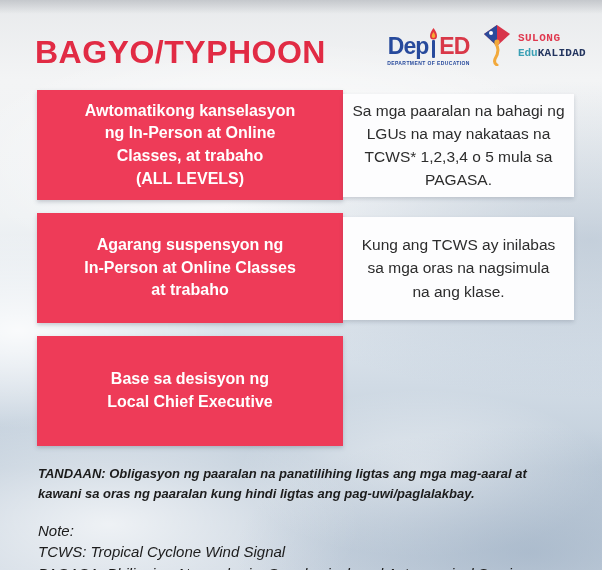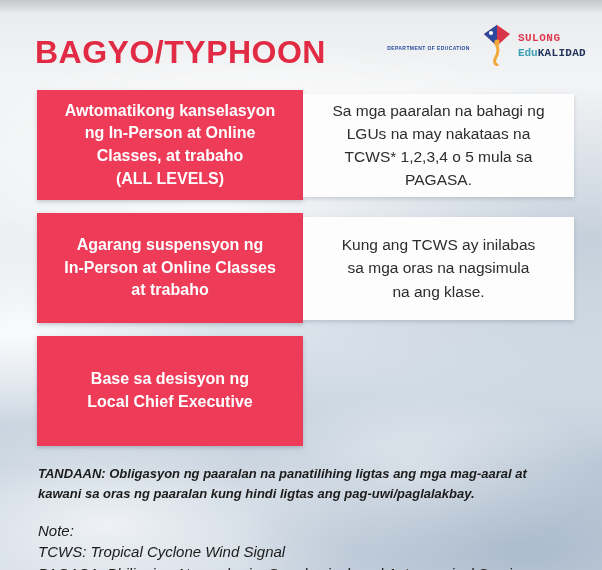--- a/index.html
+++ b/index.html
@@ -35,21 +35,21 @@
   .sulong { display:flex; align-items:center; gap:6px; }
   .sulong-text { line-height:1.05;font-family:Liberation Mono, monospace; }
   .sulong-line1 { font-size:11px; font-weight:bold; color:#e0394f; letter-spacing:.5px; }
   .sulong-edu { font-size:11px; font-weight:bold; color:#3aa0b5; }
   .sulong-kalidad { font-size:11px; font-weight:bold; color:#23355f; letter-spacing:.3px; }
 
   
   .row { position:absolute; left:37px; width:537px; height:110px; display:flex; align-items:center; }
   .row-1 { top:90px; } .row-2 { top:213px; } .row-3 { top:336px; }
   .cell-left {
-    width:266px; height:110px; background:#ee3b58;
+    width:306px; height:110px; background:#ee3b58;
     display:flex; align-items:center; justify-content:center; text-align:center;
     color:#ffffff; font-weight:bold; font-size:16px; line-height:1.42;
     padding:6px 14px; white-space:pre-line;
     box-shadow:0 2px 4px rgba(60,70,90,.25);
   }
   .cell-right {
     flex:1; height:103px; background:#fdfdfe;
     display:flex; align-items:center; justify-content:center; text-align:center;
     color:#2d2d2d; font-size:15.5px; line-height:1.5;
     padding:6px 8px; white-space:pre-line;
@@ -70,20 +70,31 @@
 <body>
 
 <div class="poster">
 
   <div class="header">
     <div class="title">BAGYO/TYPHOON</div>
 
     <div class="logos">
 
       <div class="deped">
+        <div class="deped-word">
+          <span class="deped-dep">Dep</span>
+          <span class="deped-torch">
+            <svg width="9" height="30" viewBox="0 0 9 30">
+              <path d="M4.5 0 C6.5 3 8 5 8 8 a3.5 3.5 0 0 1 -7 0 C1 5 2.5 3 4.5 0 Z" fill="#e2353f"></path>
+              <path d="M4.5 4 C5.6 5.6 6.3 6.8 6.3 8.2 a1.8 1.8 0 0 1 -3.6 0 C2.7 6.8 3.4 5.6 4.5 4 Z" fill="#f6a832"></path>
+              <rect x="3" y="12" width="3" height="18" rx="1" fill="#274a9c"></rect>
+            </svg>
+          </span>
+          <span class="deped-ed">ED</span>
+        </div>
         <div class="deped-sub">DEPARTMENT OF EDUCATION</div>
       </div>
 
       <div class="sulong">
         <span>
           <svg width="30" height="42" viewBox="0 0 30 42">
             <polygon points="15,1 28,10 15,22 2,10" fill="#d8344a"></polygon>
             <polygon points="15,1 2,10 15,22" fill="#2b4a9b"></polygon>
             <circle cx="9" cy="9" r="2" fill="#ffffff"></circle>
             <path d="M14 20 C17 24 16 30 13 35 C12 38 13 40 15 41" stroke="#f2a93b" stroke-width="3" fill="none" stroke-linecap="round"></path>

